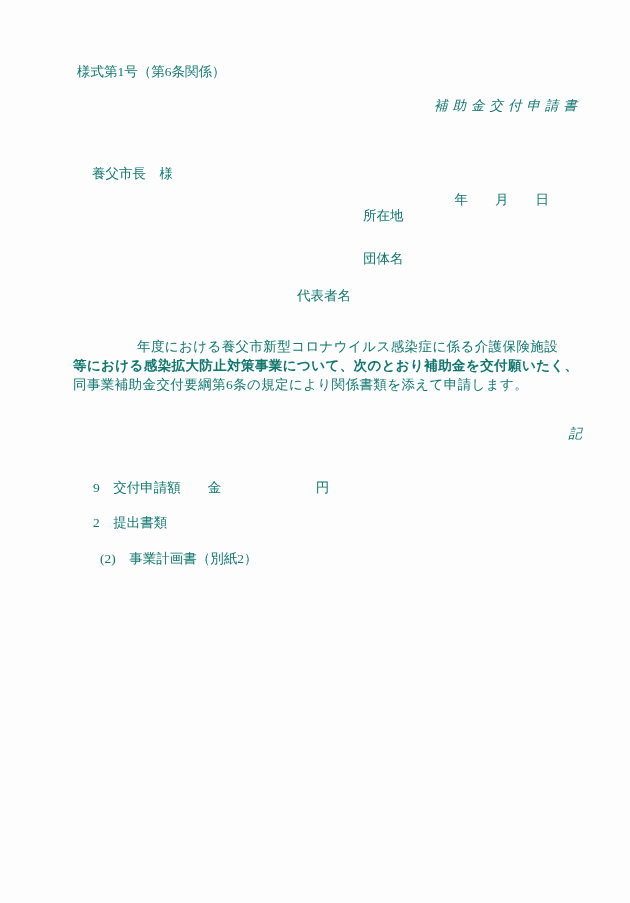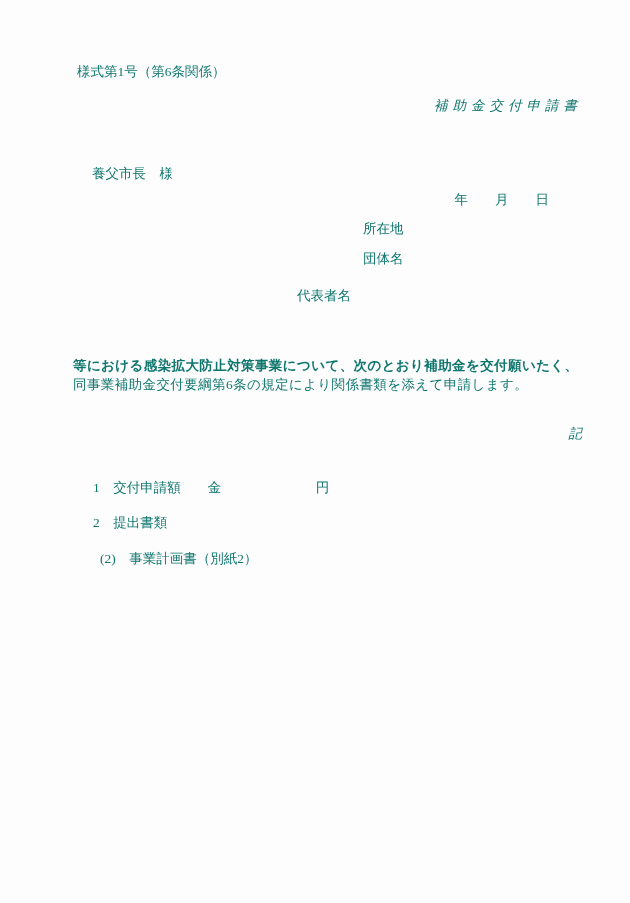--- a/index.html
+++ b/index.html
@@ -28,21 +28,21 @@
     width: 582px;
     text-align: right;
     font-style: italic;
   }
   
   .form-number       { left: 77px;  top: 64px; }
   .doc-title         { top: 98px;  letter-spacing: 5px; }
   .date-line         { right: 81px; top: 152px; margin-top: 40px; }
   .addressee         { left: 92px;  top: 166px; }
   
-  .field-location       { left: 363px; top: 221px; }
+  .field-location       { left: 363px; top: 208px; }
   .field-organization   { left: 363px; top: 251px; }
   .field-representative { left: 297px; top: 288px; }
   
   .body-line   { left: 73px; letter-spacing: 0.4px; }
   .body-line-0 { left: 137px; top: 339px; }
   .body-line-1 { top: 358px; font-weight: bold; }
   .body-line-2 { top: 377px; }
   
   .record-heading { top: 426px; }
   .item-1    { left: 93px;  top: 480px; }
@@ -62,27 +62,28 @@
   <div class="line date-line">年　　月　　日</div>
 
   <div class="line addressee">養父市長　様</div>
 
   <div class="line field-location">所在地</div>
 
   <div class="line field-organization">団体名</div>
 
   <div class="line field-representative">代表者名</div>
 
+  <div class="line body-line body-line-0">年度における養父市新型コロナウイルス感染症に係る介護保険施設</div>
 
   <div class="line body-line body-line-1">等における感染拡大防止対策事業について、次のとおり補助金を交付願いたく、</div>
 
   <div class="line body-line body-line-2">同事業補助金交付要綱第6条の規定により関係書類を添えて申請します。</div>
 
   <div class="line centered record-heading">記</div>
 
-  <div class="line item-1">1　交付申請額　　金　　　　　　　円</div>
+  <div class="line item-1">9　交付申請額　　金　　　　　　　円</div>
 
   <div class="line item-2">2　提出書類</div>
 
 
   <div class="line item-2-2">(2)　事業計画書（別紙2）</div>
 
 </div>
 
 </body></html>

